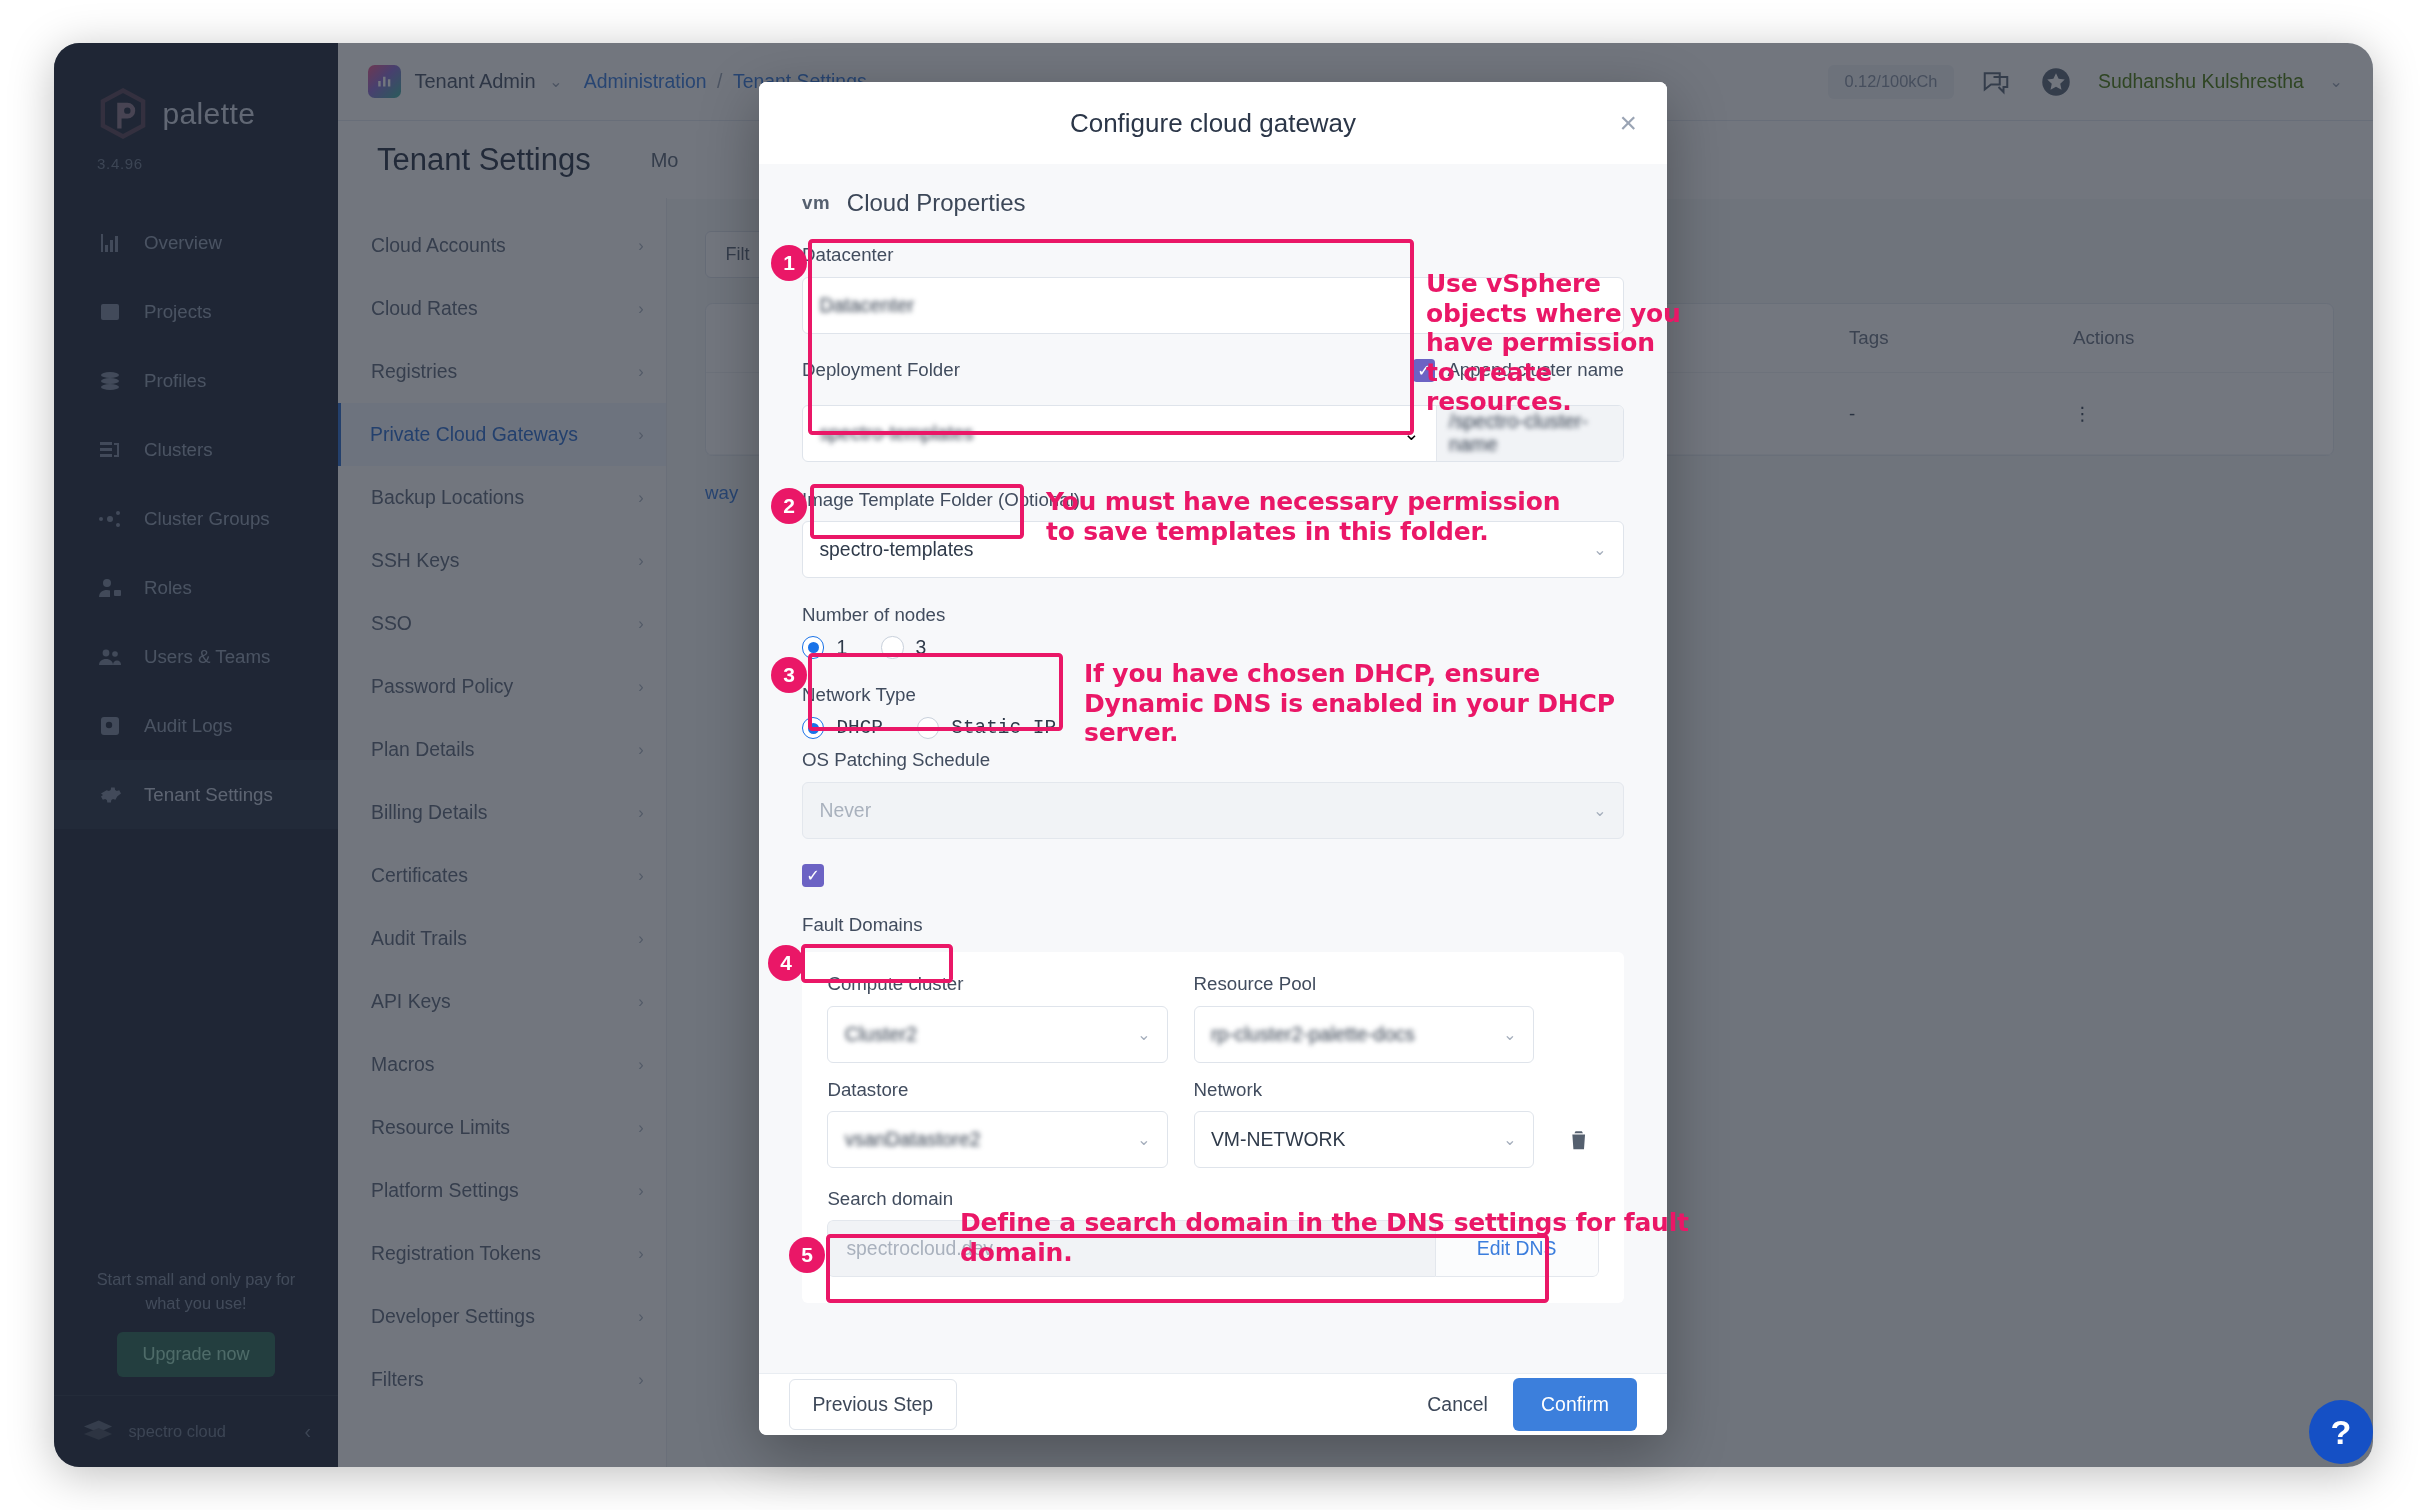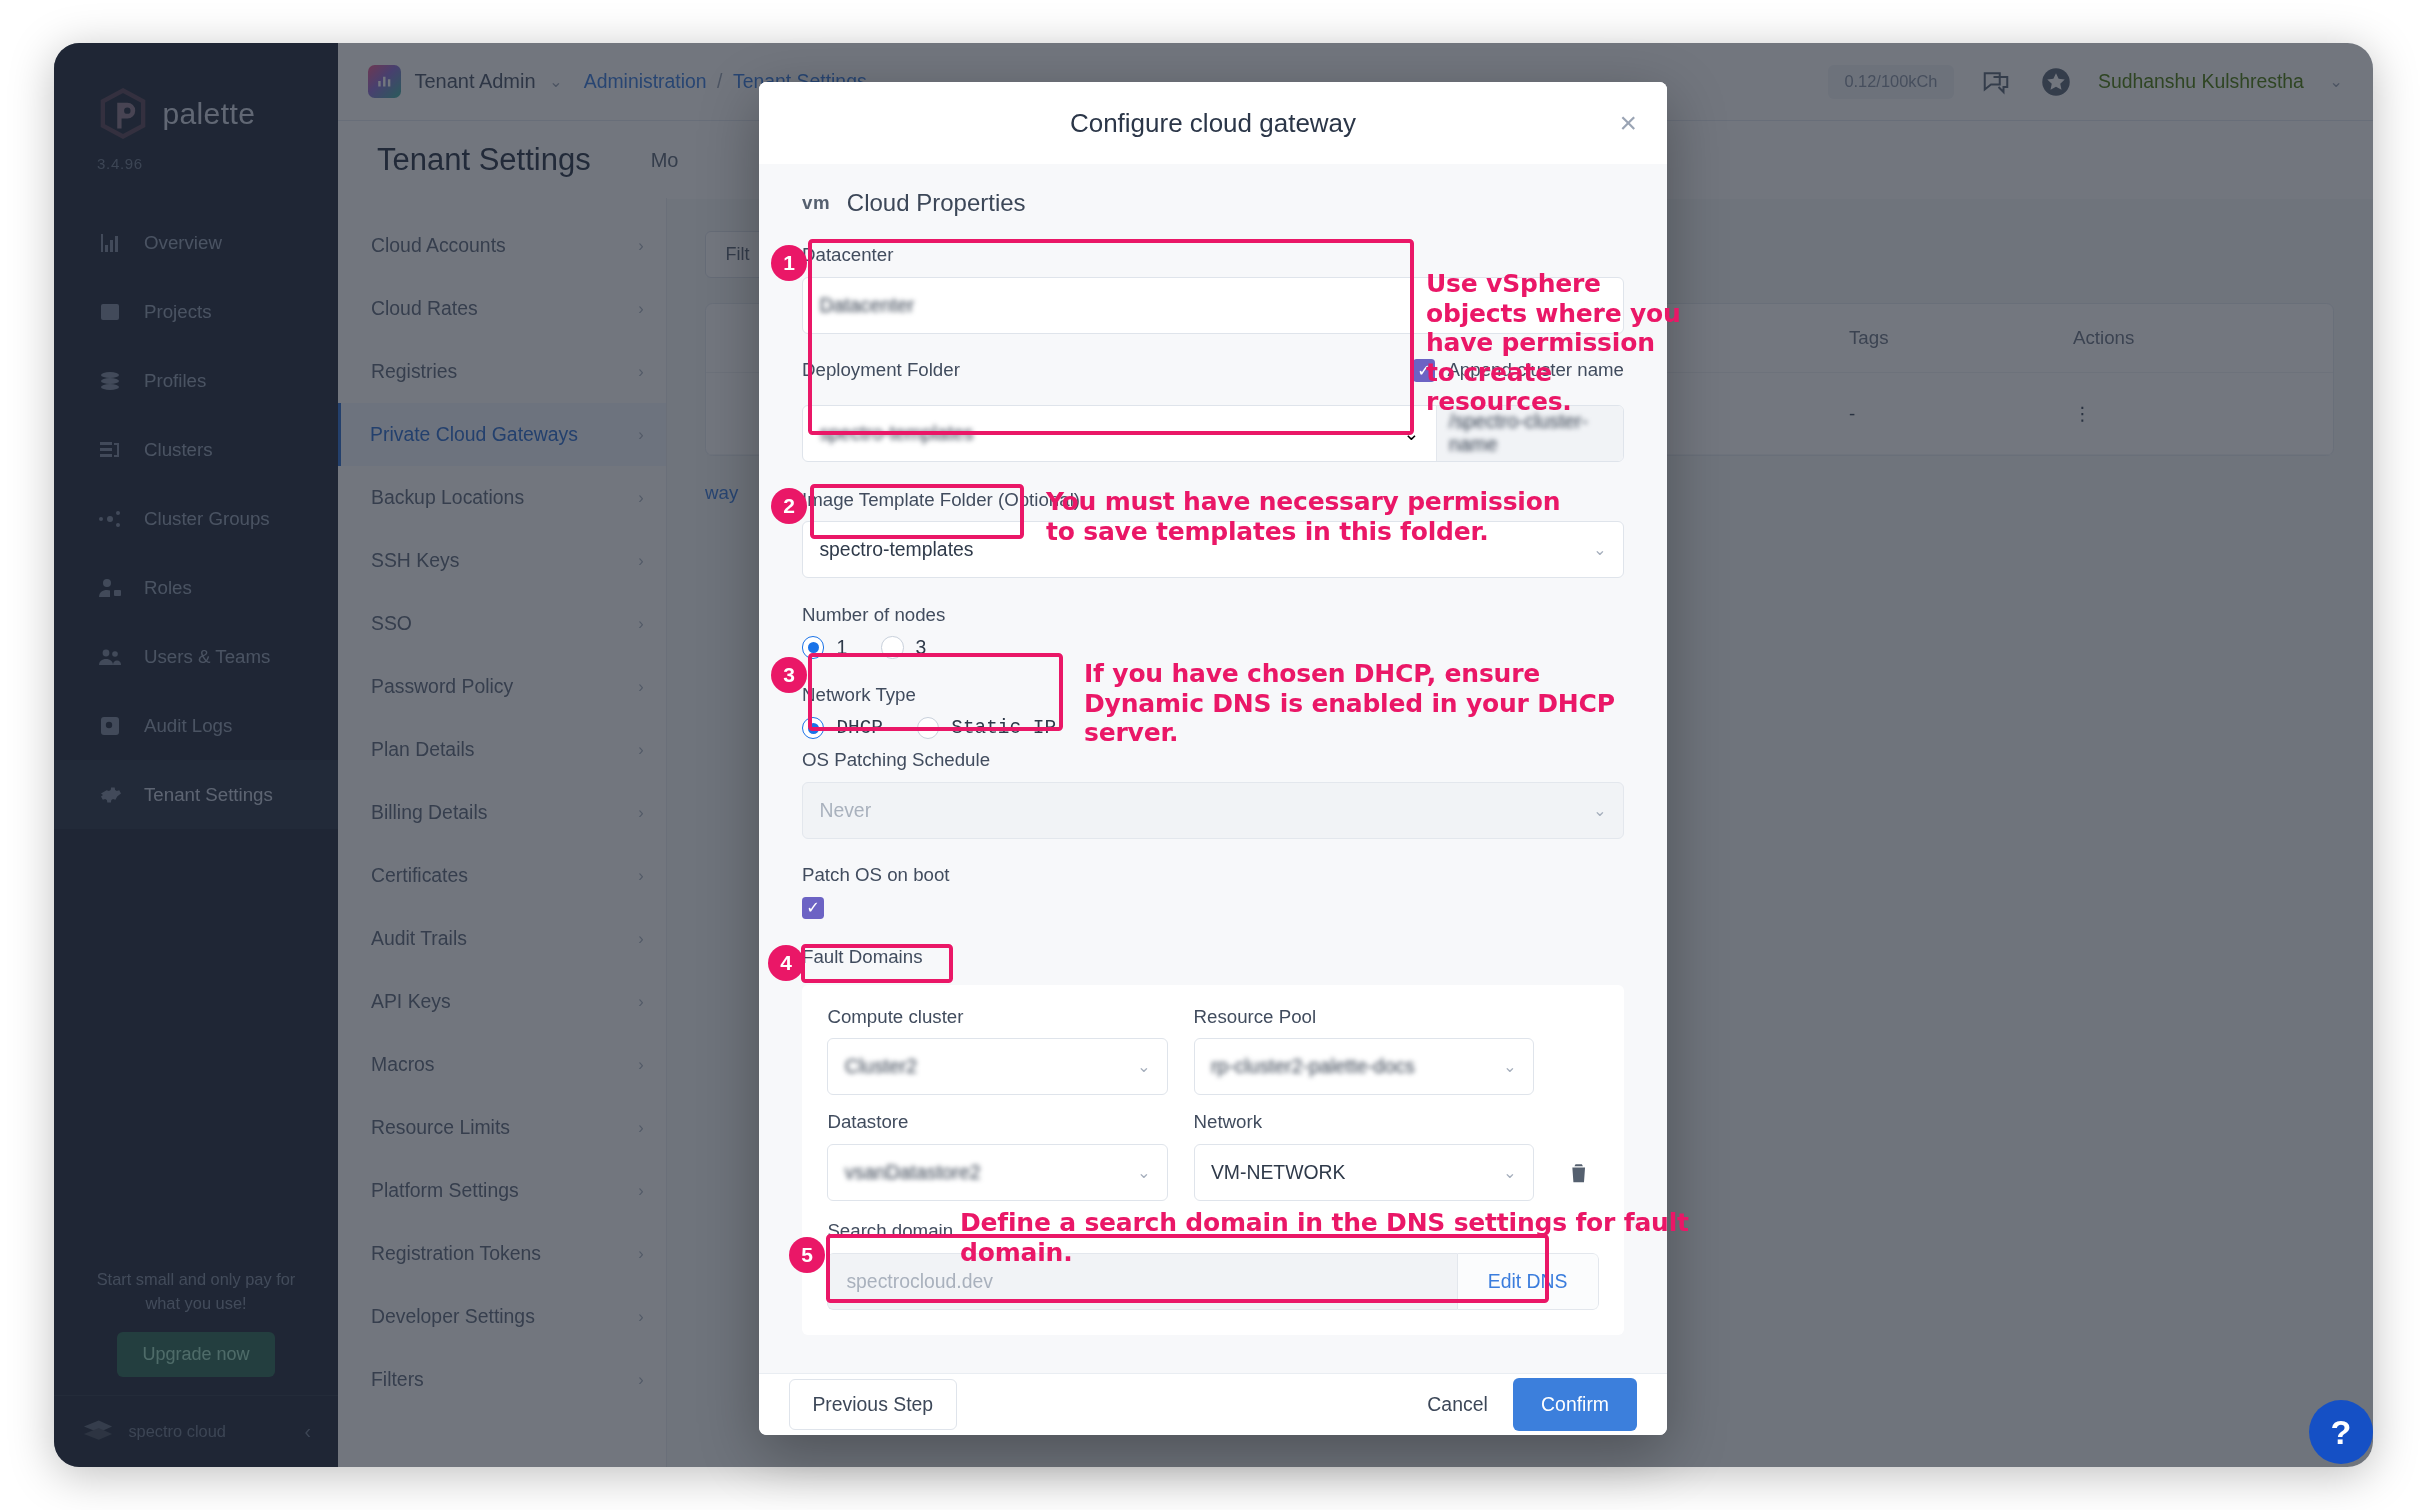--- a/index.html
+++ b/index.html
@@ -237,21 +237,21 @@
   .fd-grid { display: grid; grid-template-columns: 1fr 1fr 39px; gap: 16.4px 25.4px; align-items: end; }
   .trash { color: #55606f; font-size: 24px; display:flex; align-items:center; justify-content:center; height: 57px; }
 
   .dns-row { display: flex; height: 57px; border-radius: 6px; overflow: hidden; }
   .dns-input {
     flex: 1; background: #f1f3f6; border: 0.7px solid #e3e7ed; border-right: none;
     display: flex; align-items: center; padding: 0 18px; font-size: 19.4px; color: #a9b1bd;
     border-radius: 6px 0 0 6px;
   }
   .dns-btn {
-    width: 142px; background: #fbfcfd; border: 0.7px solid #e3e7ed;
+    width: 164px; background: #fbfcfd; border: 0.7px solid #e3e7ed;
     display: flex; align-items: center; justify-content: center;
     font-size: 19.4px; color: #3b7ddd; border-radius: 0 6px 6px 0;
   }
 
   .modal-foot {
     position: absolute; left: 0; right: 0; bottom: 0; height: 62px;
     background: #ffffff; border-top: 0.7px solid #e9edf2;
     display: flex; align-items: center; padding: 0 30px;
   }
   .btn-ghost {
@@ -625,21 +625,20 @@
             <span>Static IP</span>
           </span>
         </div>
 
         <div class="field-label">OS Patching Schedule</div>
         <div class="sel disabled" style="margin-bottom:25.4px;">
           <span>Never</span>
           <span class="sel-chev">⌄</span>
         </div>
 
-        <div class="field-label">Patch OS on boot</div>
         <div style="margin-bottom:27px;">
           <span class="cb">✓</span>
         </div>
 
         <div class="field-label" style="margin-bottom:16.4px;">Fault Domains</div>
         <div class="fd-card">
           <div class="fd-grid">
             <div>
               <div class="field-label">Compute cluster</div>
               <div class="sel">

